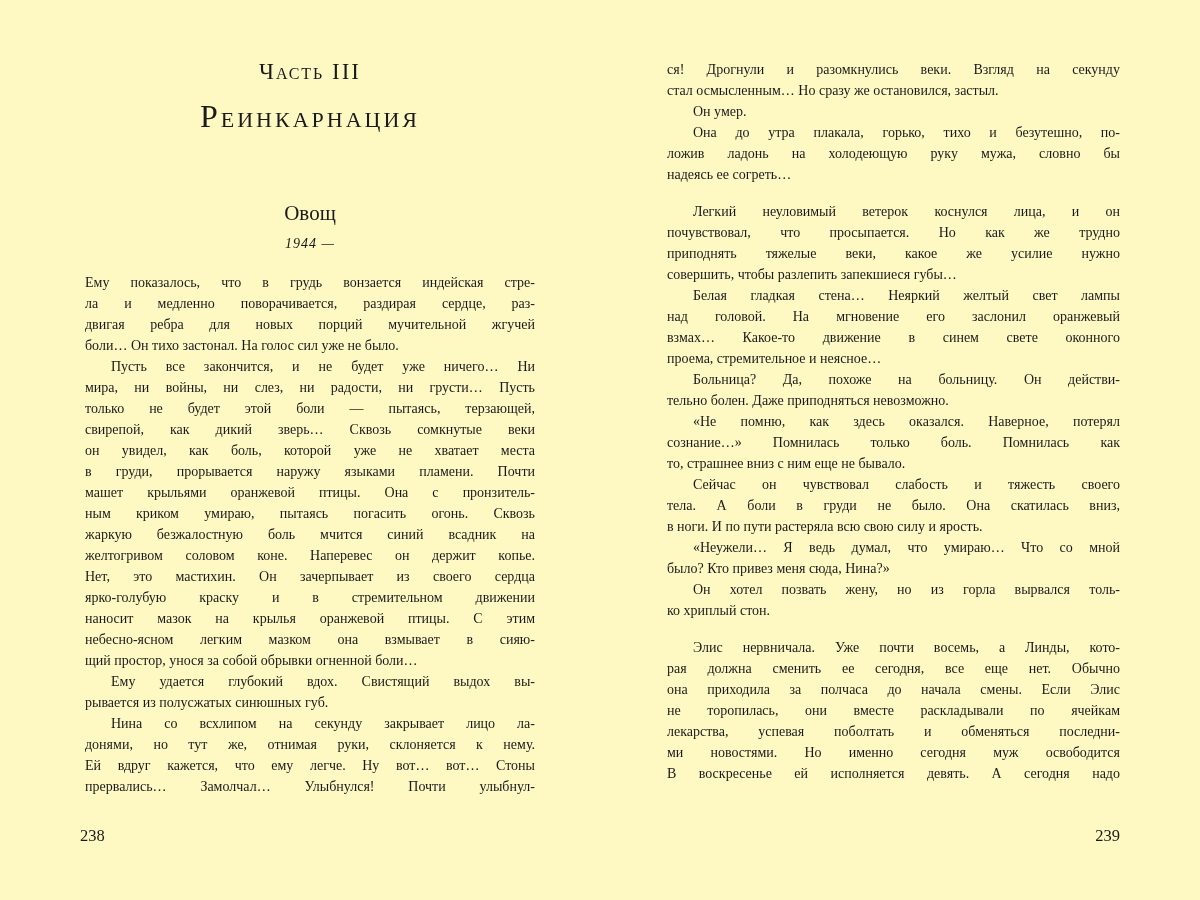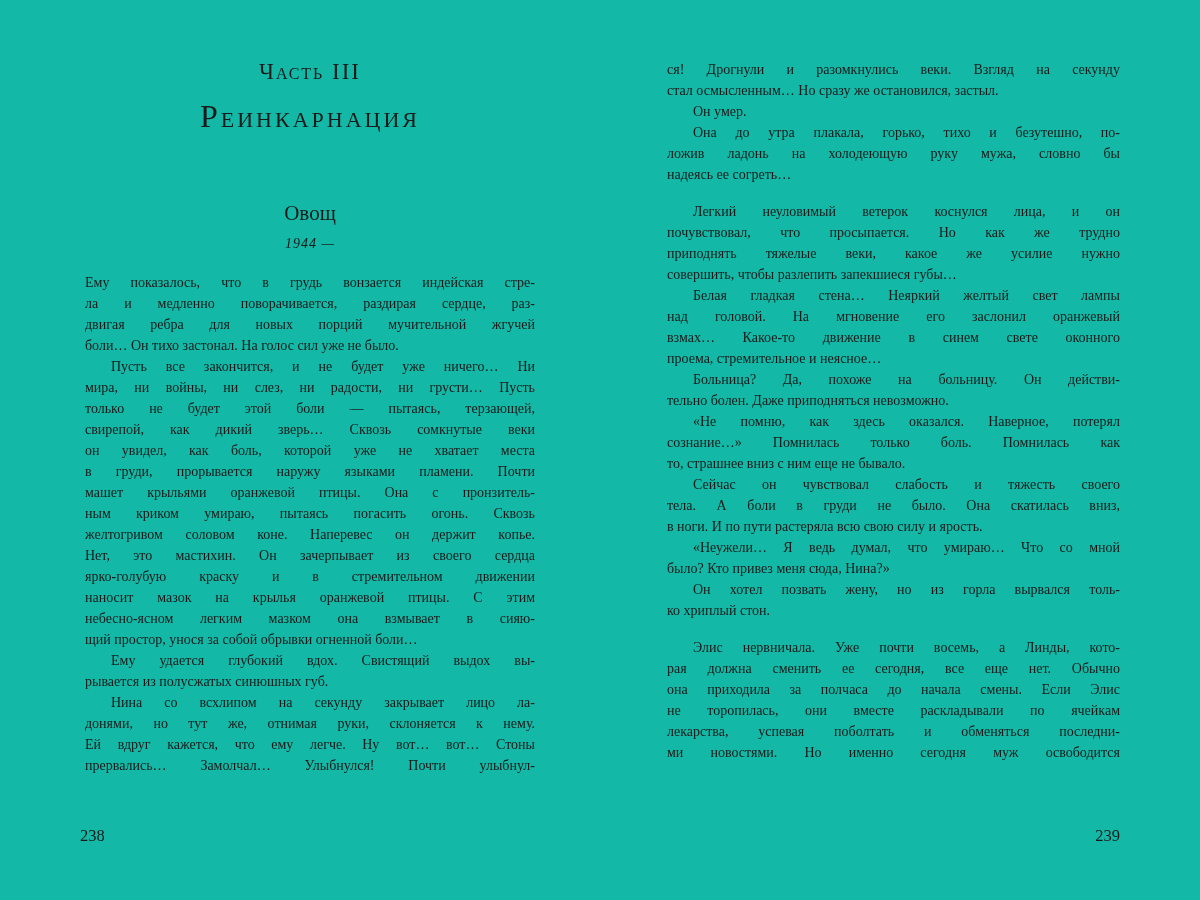--- a/index.html
+++ b/index.html
@@ -3,21 +3,21 @@
 <meta charset="utf-8">
 <style>
   html,body{ margin:0; padding:0; }
   body{
     width:1200px; height:900px;
     background:#ffffff;
     color:#1a1a1a;
     font-family:"Liberation Serif","DejaVu Serif",serif;
     overflow:hidden;
   }
-  .spread{ position:relative; width:1200px; height:900px; background:#14b8a6; }
+  .spread{ position:relative; width:1200px; height:900px; background:#fef9c3; }
 
   .page{ position:absolute; top:0; height:900px; }
   .page-left{ left:85px;  width:450px; }
   .page-right{ left:667px; width:453px; }
 
   
   .part-label{
     margin-top:58px;
     text-align:center;
     font-variant:small-caps;
@@ -96,20 +96,21 @@
         </div>
         <div class="para">
           <div class="line indent">Пусть все закончится, и не будет уже ничего… Ни</div>
           <div class="line">мира, ни войны, ни слез, ни радости, ни грусти… Пусть</div>
           <div class="line">только не будет этой боли — пытаясь, терзающей,</div>
           <div class="line">свирепой, как дикий зверь… Сквозь сомкнутые веки</div>
           <div class="line">он увидел, как боль, которой уже не хватает места</div>
           <div class="line">в груди, прорывается наружу языками пламени. Почти</div>
           <div class="line">машет крыльями оранжевой птицы. Она с пронзитель-</div>
           <div class="line">ным криком умираю, пытаясь погасить огонь. Сквозь</div>
+          <div class="line">жаркую безжалостную боль мчится синий всадник на</div>
           <div class="line">желтогривом соловом коне. Наперевес он держит копье.</div>
           <div class="line">Нет, это мастихин. Он зачерпывает из своего сердца</div>
           <div class="line">ярко-голубую краску и в стремительном движении</div>
           <div class="line">наносит мазок на крылья оранжевой птицы. С этим</div>
           <div class="line">небесно-ясном легким мазком она взмывает в сияю-</div>
           <div class="line last">щий простор, унося за собой обрывки огненной боли…</div>
         </div>
         <div class="para">
           <div class="line indent">Ему удается глубокий вдох. Свистящий выдох вы-</div>
           <div class="line last">рывается из полусжатых синюшных губ.</div>
@@ -173,19 +174,20 @@
           <div class="line indent">Он хотел позвать жену, но из горла вырвался толь-</div>
           <div class="line last">ко хриплый стон.</div>
         </div>
         <div class="para space-before">
           <div class="line indent">Элис нервничала. Уже почти восемь, а Линды, кото-</div>
           <div class="line">рая должна сменить ее сегодня, все еще нет. Обычно</div>
           <div class="line">она приходила за полчаса до начала смены. Если Элис</div>
           <div class="line">не торопилась, они вместе раскладывали по ячейкам</div>
           <div class="line">лекарства, успевая поболтать и обменяться последни-</div>
           <div class="line">ми новостями. Но именно сегодня муж освободится</div>
+          <div class="line">В воскресенье ей исполняется девять. А сегодня надо</div>
         </div>
       </div>
 
     <div class="folio folio-right">239</div>
   </section>
 
 </div>
 
 </body></html>

